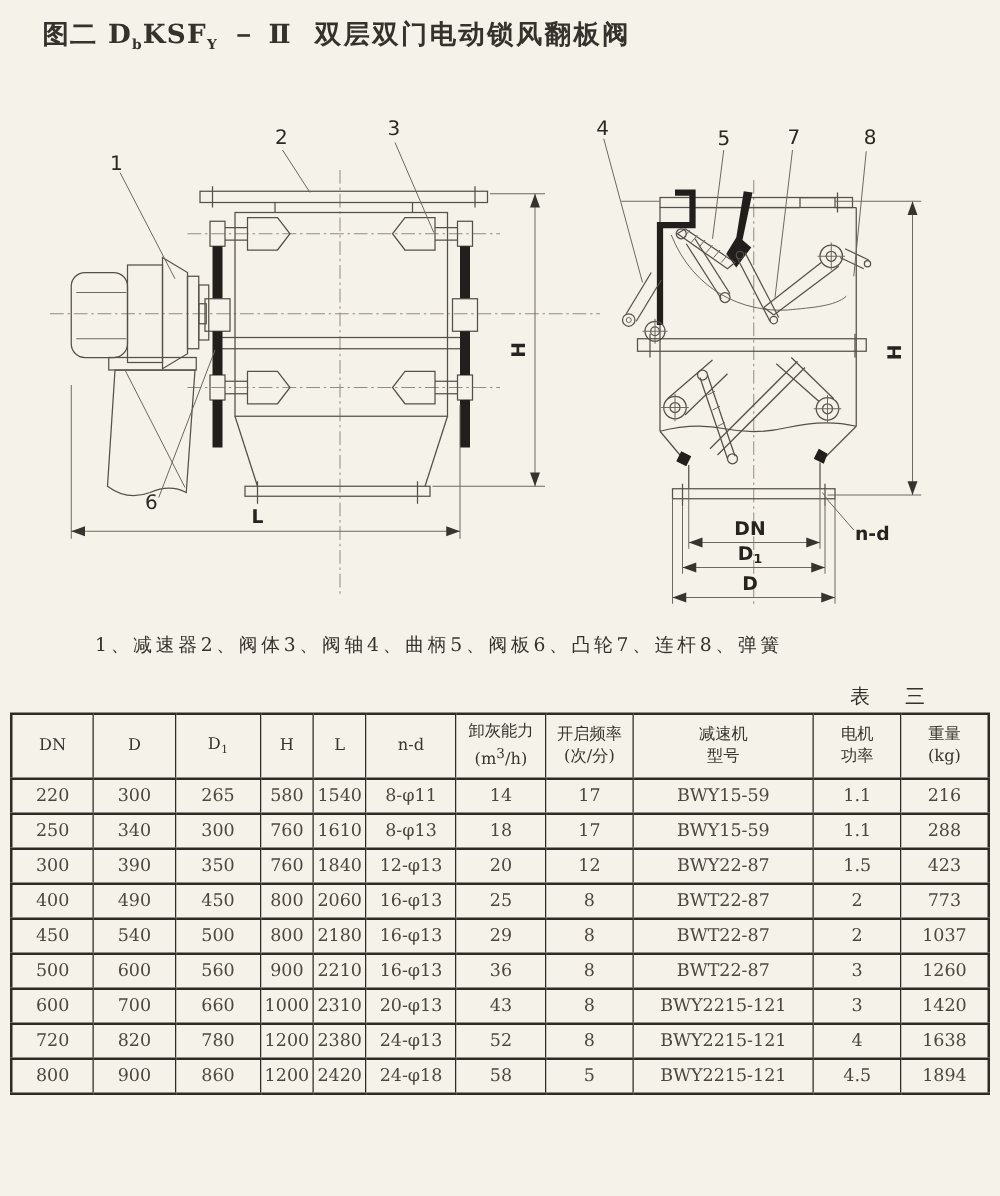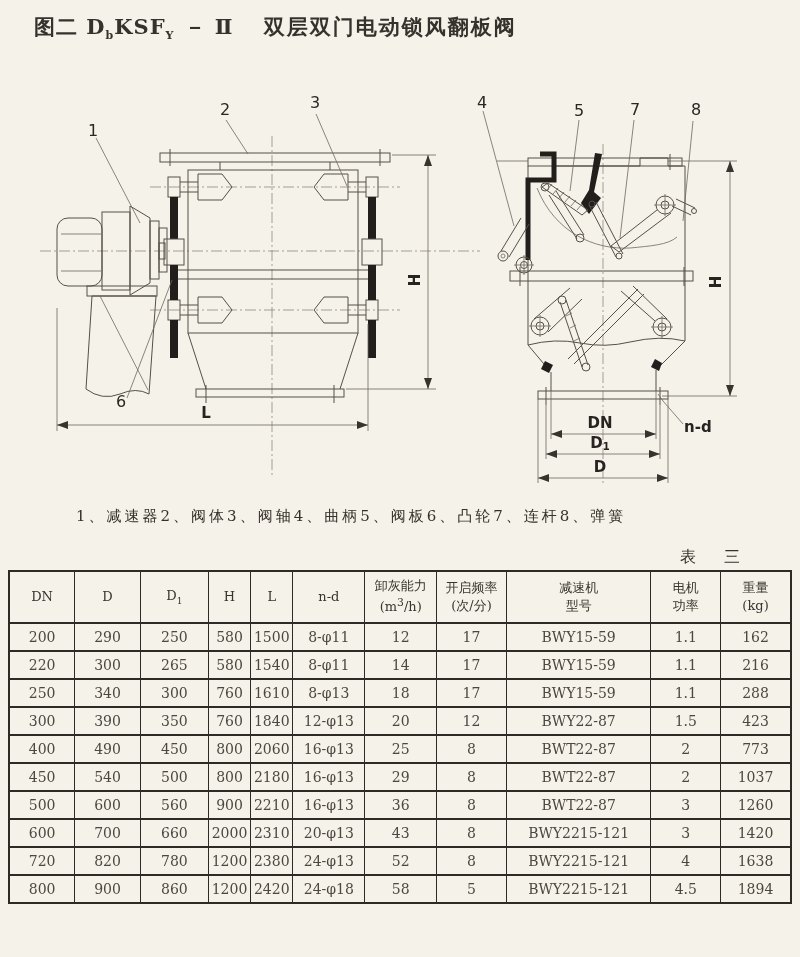--- a/index.html
+++ b/index.html
@@ -1,21 +1,21 @@
 <!DOCTYPE html>
 <html><head>
 <meta charset="utf-8">
 <style>
   html,body{margin:0;padding:0;background:#f5f2e9;}
   .page{position:relative;width:800px;height:957px;background:#f5f2e9;overflow:hidden;
         font-family:"DejaVu Serif","Liberation Serif",serif;color:#35312c;}
   .title{position:absolute;left:34px;top:13px;font-size:21px;font-weight:bold;letter-spacing:1px;white-space:nowrap;}
   .title sub{font-size:11px;}
   .title .t-dash{margin:0 10px;}
-  .title .t-name{margin-left:12px;letter-spacing:2px;}
+  .title .t-name{letter-spacing:2px;}
   .figure{position:absolute;left:0;top:58px;width:800px;height:448px;}
   .ln{fill:none;stroke:#55504a;stroke-width:1;}
   .lt{fill:none;stroke:#6d6860;stroke-width:.8;}
   .cl{fill:none;stroke:#837d74;stroke-width:.7;stroke-dasharray:11 3 2 3;}
   .blk{fill:#211e1b;stroke:none;}
   .bst{fill:none;stroke:#211e1b;stroke-width:5;}
   .arr{fill:#37332e;stroke:none;}
   .dim{font:bold 15px "DejaVu Sans","Liberation Sans",sans-serif;fill:#262320;}
   .callout{font:16px "DejaVu Sans","Liberation Sans",sans-serif;fill:#2a2724;}
   .note{position:absolute;left:76px;top:492px;font-size:15px;letter-spacing:3px;}
@@ -345,33 +345,20 @@
             <div>功率</div>
           </th>
           <th>
             <div>重量</div>
             <div>(kg)</div>
           </th>
         </tr>
     </thead>
     <tbody>
         <tr>
-          <td>200</td>
-          <td>290</td>
-          <td>250</td>
-          <td>580</td>
-          <td>1500</td>
-          <td>8-φ11</td>
-          <td>12</td>
-          <td>17</td>
-          <td>BWY15-59</td>
-          <td>1.1</td>
-          <td>162</td>
-        </tr>
-        <tr>
           <td>220</td>
           <td>300</td>
           <td>265</td>
           <td>580</td>
           <td>1540</td>
           <td>8-φ11</td>
           <td>14</td>
           <td>17</td>
           <td>BWY15-59</td>
           <td>1.1</td>
@@ -439,21 +426,21 @@
           <td>36</td>
           <td>8</td>
           <td>BWT22-87</td>
           <td>3</td>
           <td>1260</td>
         </tr>
         <tr>
           <td>600</td>
           <td>700</td>
           <td>660</td>
-          <td>2000</td>
+          <td>1000</td>
           <td>2310</td>
           <td>20-φ13</td>
           <td>43</td>
           <td>8</td>
           <td>BWY2215-121</td>
           <td>3</td>
           <td>1420</td>
         </tr>
         <tr>
           <td>720</td>

